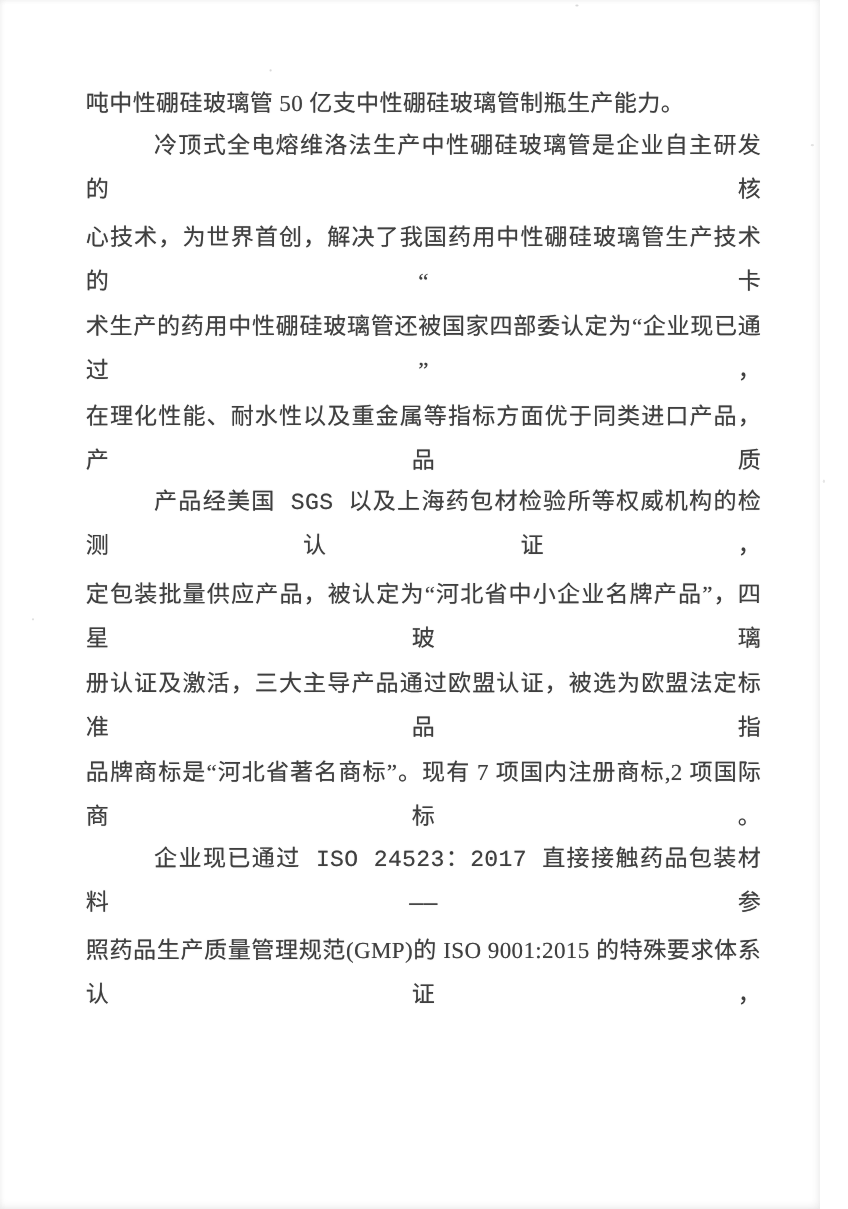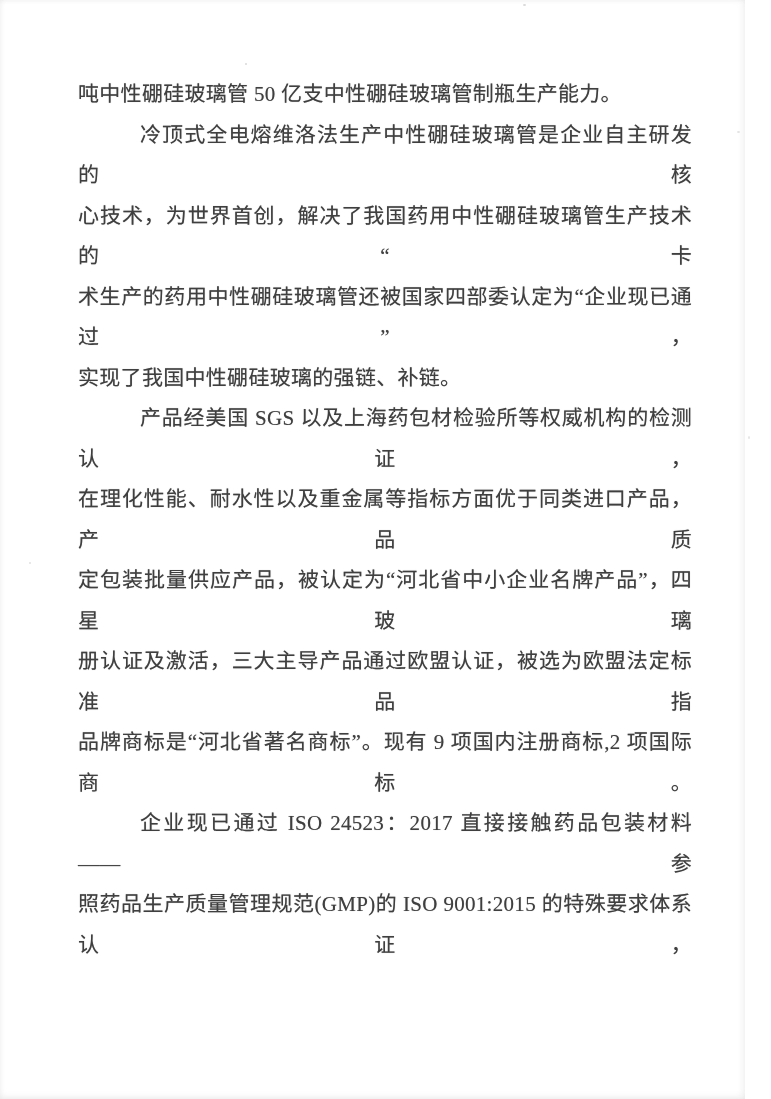--- a/index.html
+++ b/index.html
@@ -36,20 +36,21 @@
       text-align: justify;
       text-align-last: justify;
       letter-spacing: 0.3px;
       text-shadow: 0 0 0.7px rgba(63,63,63,0.55);
     }
     .line.short {
       text-align-last: left;
     }
     .line.indent {
       text-indent: 62px;
+      font-family: Liberation Mono, monospace;
     }
     .speck {
       position: absolute;
       border-radius: 50%;
       background: #d9d9d9;
     }
     .speck.s1 { left: 523px; top: 4px;   width: 3px; height: 2px; }
     .speck.s2 { left: 245px; top: 63px;  width: 2px; height: 2px; }
     .speck.s3 { left: 737px; top: 131px; width: 3px; height: 2px; background:#e3e3e3; }
     .speck.s4 { left: 29px;  top: 562px; width: 2px; height: 2px; background:#e0e0e0; }
@@ -64,24 +65,23 @@
   <span class="speck s2"></span>
   <span class="speck s3"></span>
   <span class="speck s4"></span>
   <span class="speck s5"></span>
 
   <div class="text-block">
     <div class="line short">吨中性硼硅玻璃管 50 亿支中性硼硅玻璃管制瓶生产能力。</div>
     <div class="line indent">冷顶式全电熔维洛法生产中性硼硅玻璃管是企业自主研发的核</div>
     <div class="line">心技术，为世界首创，解决了我国药用中性硼硅玻璃管生产技术的“卡</div>
     <div class="line">术生产的药用中性硼硅玻璃管还被国家四部委认定为“企业现已通过”，</div>
-    <div class="line short">实现了我国中性硼硅玻璃的强链、补链。</div>
+    <div class="line">在理化性能、耐水性以及重金属等指标方面优于同类进口产品，产品质</div>
     <div class="line indent">产品经美国 SGS 以及上海药包材检验所等权威机构的检测认证，</div>
-    <div class="line">在理化性能、耐水性以及重金属等指标方面优于同类进口产品，产品质</div>
     <div class="line">定包装批量供应产品，被认定为“河北省中小企业名牌产品”，四星玻璃</div>
     <div class="line">册认证及激活，三大主导产品通过欧盟认证，被选为欧盟法定标准品指</div>
-    <div class="line">品牌商标是“河北省著名商标”。现有 9 项国内注册商标,2 项国际商标。</div>
+    <div class="line">品牌商标是“河北省著名商标”。现有 7 项国内注册商标,2 项国际商标。</div>
     <div class="line indent">企业现已通过 ISO 24523：2017 直接接触药品包装材料——参</div>
     <div class="line">照药品生产质量管理规范(GMP)的 ISO 9001:2015 的特殊要求体系认证，</div>
 
   </div>
 
 </div>
 
 </body></html>

